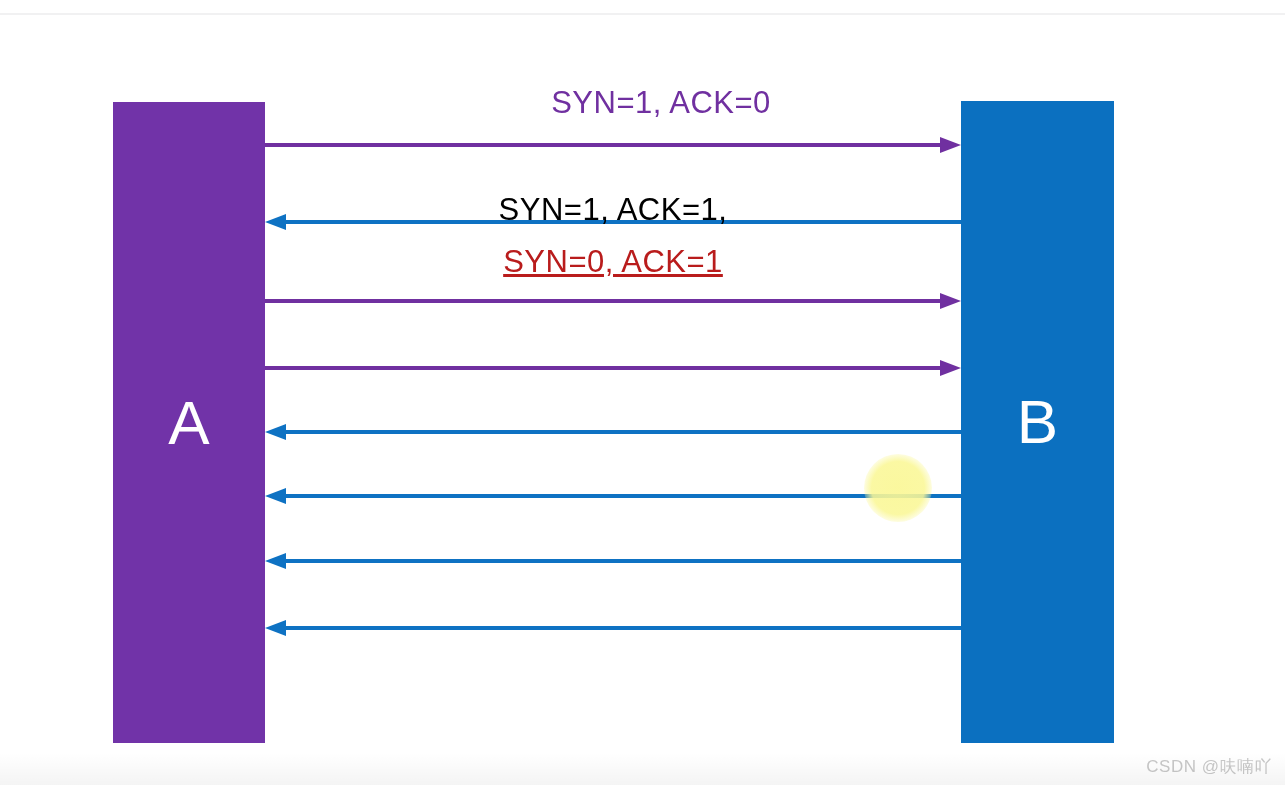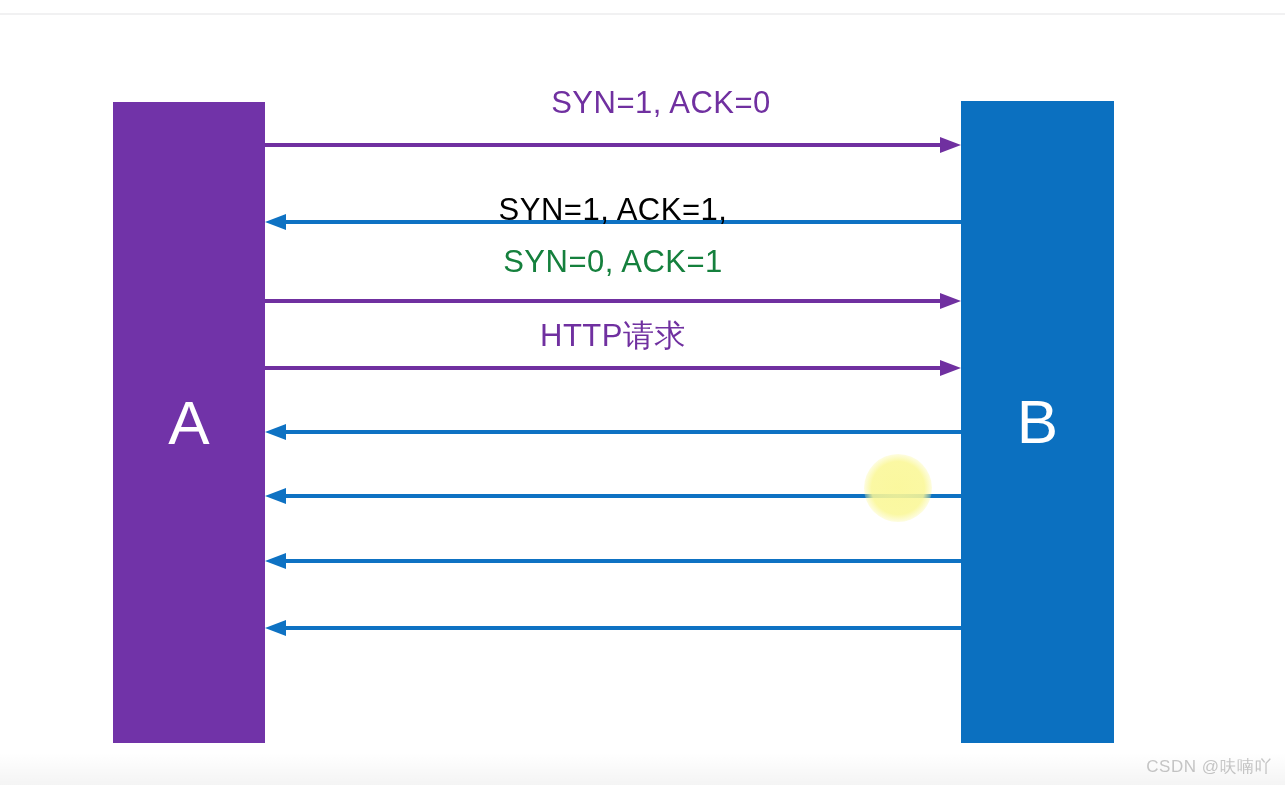--- a/index.html
+++ b/index.html
@@ -130,26 +130,25 @@
       <div class="message-label" style="color: rgb(112, 48, 160); left: 613px; top: 103px; margin-left: 48px;">SYN=1, ACK=0</div>
       <div class="arrow left" style="left: 265px; width: 696px; top: 214px; color: rgb(14, 114, 195);">
         <div class="arrow-line"></div>
         <div class="arrow-head"></div>
       </div>
       <div class="message-label" style="color: #000000; left: 613px; top: 191px; margin-top: 19px;">SYN=1, ACK=1,</div>
       <div class="arrow right" style="left: 265px; width: 696px; top: 293px; color: rgb(112, 48, 160);">
         <div class="arrow-line"></div>
         <div class="arrow-head"></div>
       </div>
-      <div class="message-label" style="color: #15803d; left: 613px; top: 262px;">SYN=0, ACK=1</div>
+      <div class="message-label" style="color: #b91c1c; left: 613px; top: 262px; text-decoration: underline;">SYN=0, ACK=1</div>
       <div class="arrow right" style="left: 265px; width: 696px; top: 360px; color: rgb(112, 48, 160);">
         <div class="arrow-line"></div>
         <div class="arrow-head"></div>
       </div>
-      <div class="message-label" style="color: rgb(112, 48, 160); left: 613px; top: 336px;">HTTP请求</div>
       <div class="arrow left" style="left: 265px; width: 696px; top: 424px; color: rgb(14, 114, 195);">
         <div class="arrow-line"></div>
         <div class="arrow-head"></div>
       </div>
       <div class="arrow left" style="left: 265px; width: 696px; top: 488px; color: rgb(14, 114, 195);">
         <div class="arrow-line"></div>
         <div class="arrow-head"></div>
       </div>
       <div class="arrow left" style="left: 265px; width: 696px; top: 553px; color: rgb(14, 114, 195);">
         <div class="arrow-line"></div>

